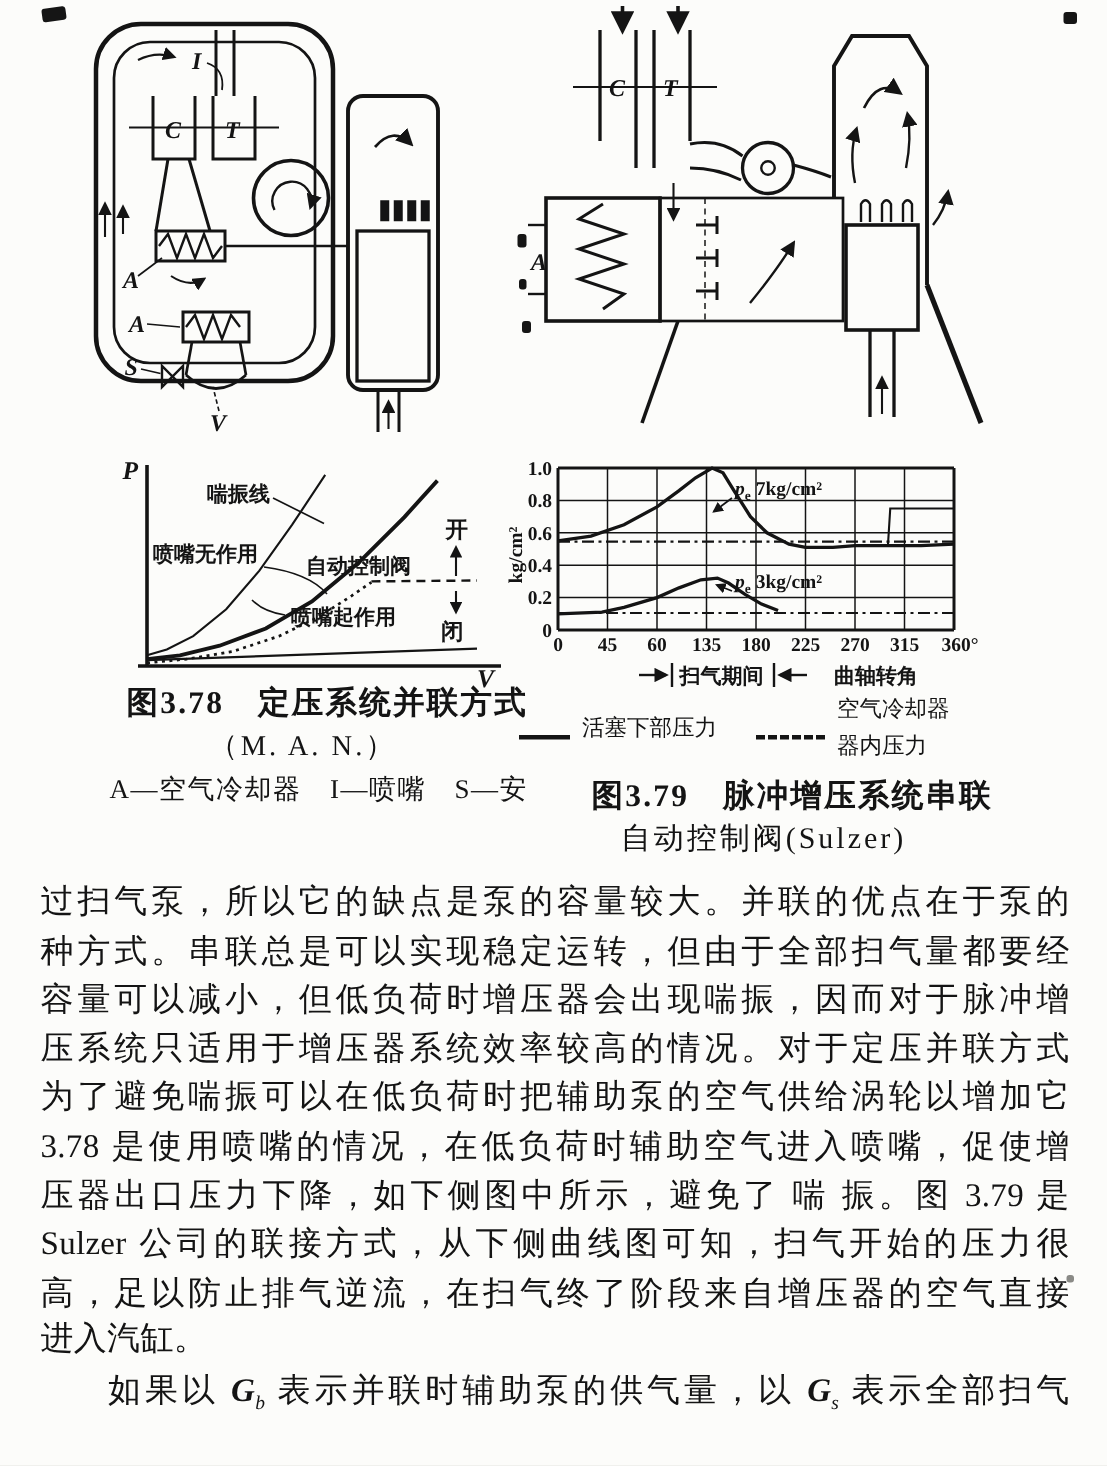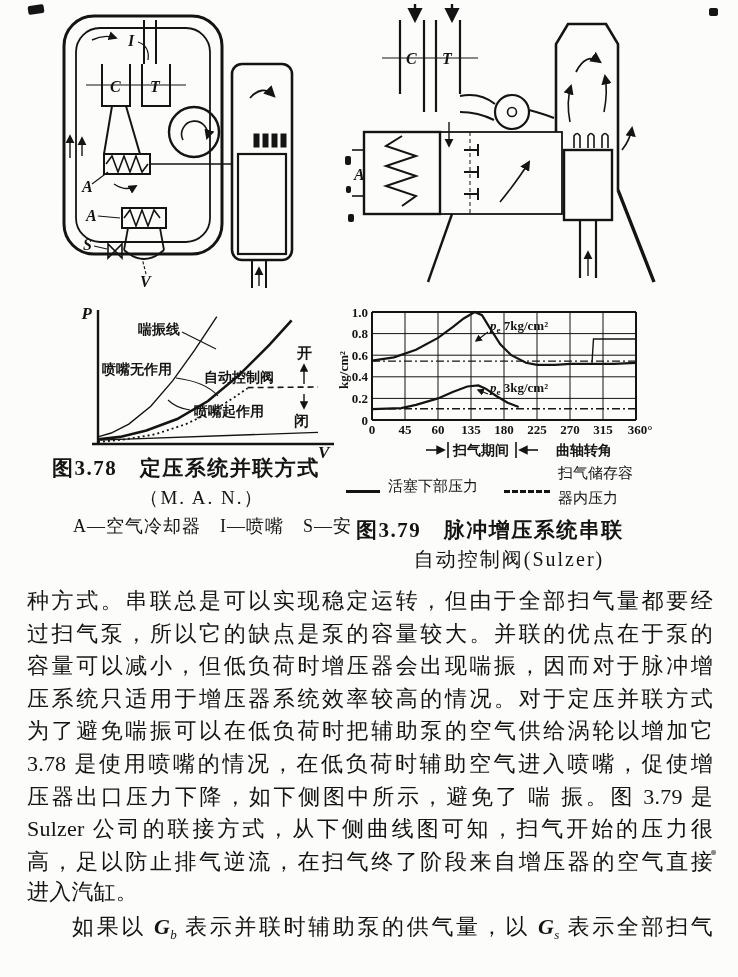--- a/index.html
+++ b/index.html
@@ -7,21 +7,21 @@
         font-family:"Liberation Serif","DejaVu Serif",serif;color:#141414;}
   .abs{position:absolute;}
   svg{overflow:visible;}
   svg text{font-family:"Liberation Serif","DejaVu Serif",serif;fill:#141414;}
   .dlabel{font-size:16px;font-style:italic;font-weight:bold;}
   .axlabel{font-size:17px;font-style:italic;font-weight:bold;}
   .cjk14{font-size:14px;font-weight:bold;}
   .cjk15{font-size:15px;font-weight:bold;}
   .tick{font-size:13px;font-weight:bold;}
   .clabel{font-size:13px;font-weight:bold;}
-  .cap1{font-size:21px;font-weight:bold;letter-spacing:1.5px;text-align:left;}
+  .cap1{font-size:21px;font-weight:bold;letter-spacing:1.5px;text-align:right;}
   .cap2{font-size:19px;letter-spacing:2px;text-align:center;}
   .cap3{font-size:18px;text-align:right;letter-spacing:1px;}
   .capblock{line-height:29px;}
   .bline{font-size:22px;line-height:32.6px;letter-spacing:.2px;
          text-align:justify;text-align-last:justify;white-space:nowrap;}
   .bline.noj{text-align:right;text-align-last:left;font-family:Liberation Mono, monospace;}
   .indent{padding-left:45px;}
   sub.gs{font-size:13px;font-style:italic;}
   i.gv{font-weight:bold;}
   .legend{display:flex;align-items:center;font-size:15px;line-height:25px;}
@@ -265,38 +265,38 @@
     </g>
     <text x="113" y="155" class="cjk14">扫气期间</text>
     <text x="216" y="155" class="cjk14">曲轴转角</text>
   </svg>
 
   <div class="abs legend" style="left:346px;top:461px;width:330px;">
     <span class="legsym"></span>
     <span>活塞下部压力</span>
     <span class="legsym dash" style="margin-left:26px;"></span>
     <span>
-      <span style="display:block">扫气储存容</span>
+      <span style="display:block">空气冷却器</span>
       <span style="display:block">器内压力</span>
     </span>
   </div>
 
   <div class="abs capblock" style="left:52px;top:454px;width:300px;">
     <div class="cap1">图3.78　定压系统并联方式</div>
     <div class="cap2">（M. A. N.）</div>
     <div class="cap3">A—空气冷却器　I—喷嘴　S—安</div>
   </div>
   <div class="abs capblock" style="left:356px;top:516px;width:306px;">
     <div class="cap1">图3.79　脉冲增压系统串联</div>
     <div class="cap2" style="font-size:20px;">自动控制阀(Sulzer)</div>
   </div>
 
   <div class="abs" style="left:27px;top:585px;width:686px;">
+    <div class="bline">过扫气泵，所以它的缺点是泵的容量较大。并联的优点在于泵的</div>
     <div class="bline">种方式。串联总是可以实现稳定运转，但由于全部扫气量都要经</div>
-    <div class="bline">过扫气泵，所以它的缺点是泵的容量较大。并联的优点在于泵的</div>
     <div class="bline">容量可以减小，但低负荷时增压器会出现喘振，因而对于脉冲增</div>
     <div class="bline">压系统只适用于增压器系统效率较高的情况。对于定压并联方式</div>
     <div class="bline">为了避免喘振可以在低负荷时把辅助泵的空气供给涡轮以增加它</div>
     <div class="bline">3.78 是使用喷嘴的情况，在低负荷时辅助空气进入喷嘴，促使增</div>
     <div class="bline">压器出口压力下降，如下侧图中所示，避免了 喘 振。图 3.79 是</div>
     <div class="bline">Sulzer 公司的联接方式，从下侧曲线图可知，扫气开始的压力很</div>
     <div class="bline">高，足以防止排气逆流，在扫气终了阶段来自增压器的空气直接</div>
     <div class="bline noj">进入汽缸。</div>
     <div class="bline indent"><span>如果以 </span><i class="gv">G</i><sub class="gs">b</sub><span> 表示并联时辅助泵的供气量，以 </span><i class="gv">G</i><sub class="gs">s</sub><span> 表示全部扫气</span></div>
   </div>

